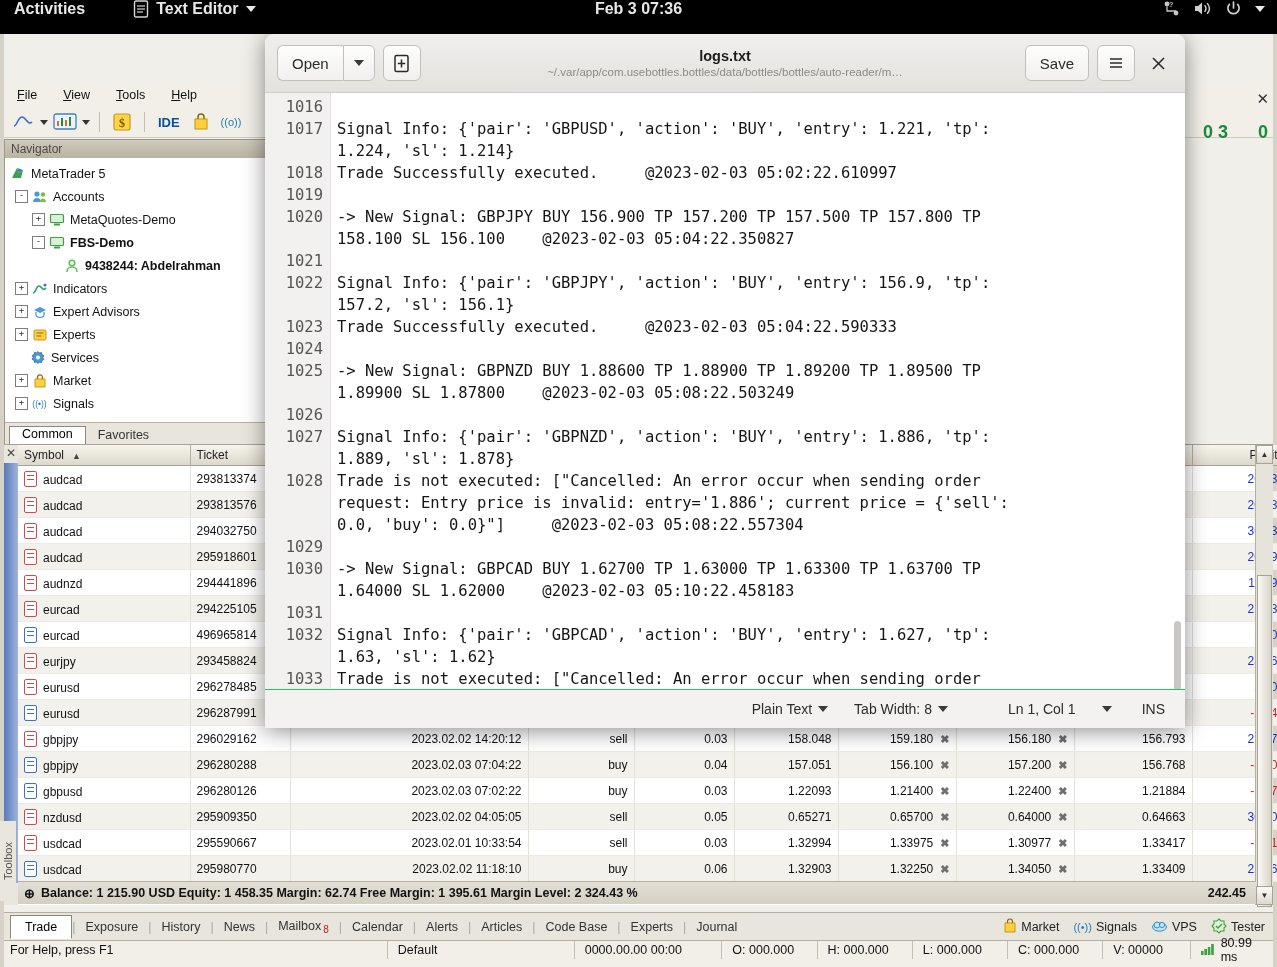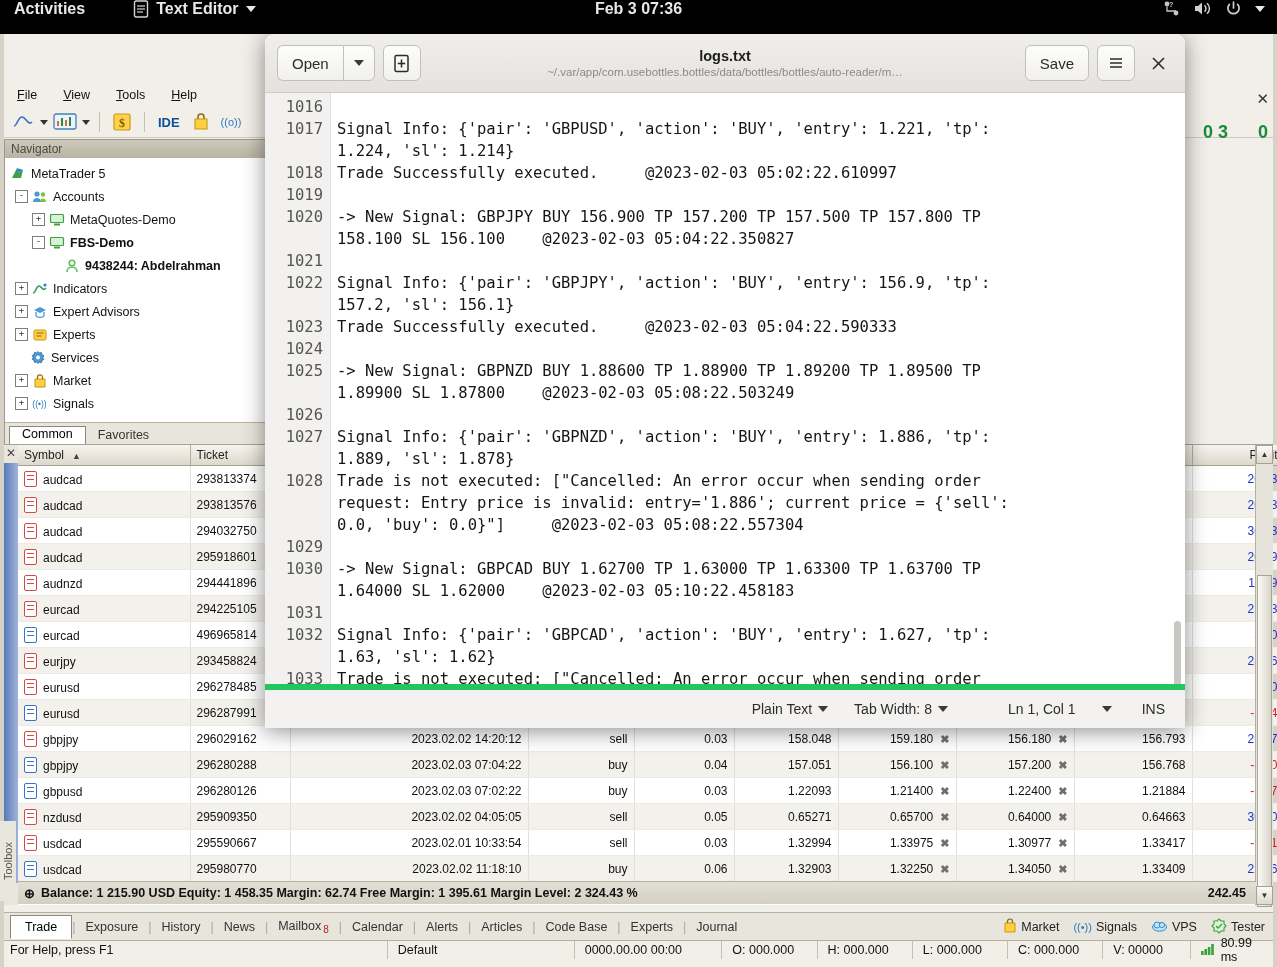--- a/index.html
+++ b/index.html
@@ -202,21 +202,21 @@
     flex:1;font-family:"DejaVu Sans Mono","Liberation Mono",monospace;
     font-size:15.5px;color:#161616;padding:3px 0 0 6px;white-space:pre;overflow:hidden;
   }
   .code .ln{height:22px;line-height:22px;}
   .ed-scroll{
     position:absolute;right:2px;top:0;bottom:0;width:9px;
   }
   .ed-thumb{position:absolute;right:2px;top:528px;height:85px;width:7px;border-radius:4px;background:#c9c7c4;}
 
   .ted-foot{
-    height:38px;flex:none;background:#f3f2f0;border-top:6px solid #22c55e;
+    height:38px;flex:none;background:#f3f2f0;border-top:1px solid #22c55e;
     display:flex;align-items:center;font-size:14px;color:#2c2c2c;padding:0 14px;
   }
   .foot-item{display:flex;align-items:center;gap:6px;margin-left:26px;}
   .foot-caret{width:0;height:0;border-left:5px solid transparent;border-right:5px solid transparent;border-top:6px solid #3a3a3a;}
 
   .mt-close-right{position:absolute;right:8px;top:56px;font-size:15px;color:#333;z-index:5;}
 </style>
 </head>
 <body>
 

